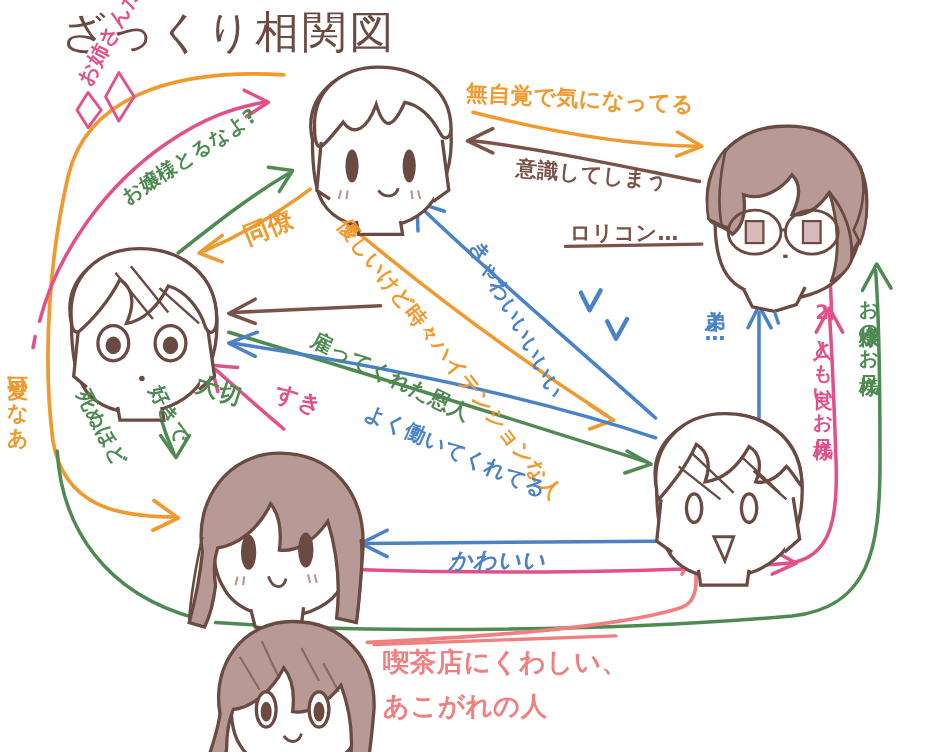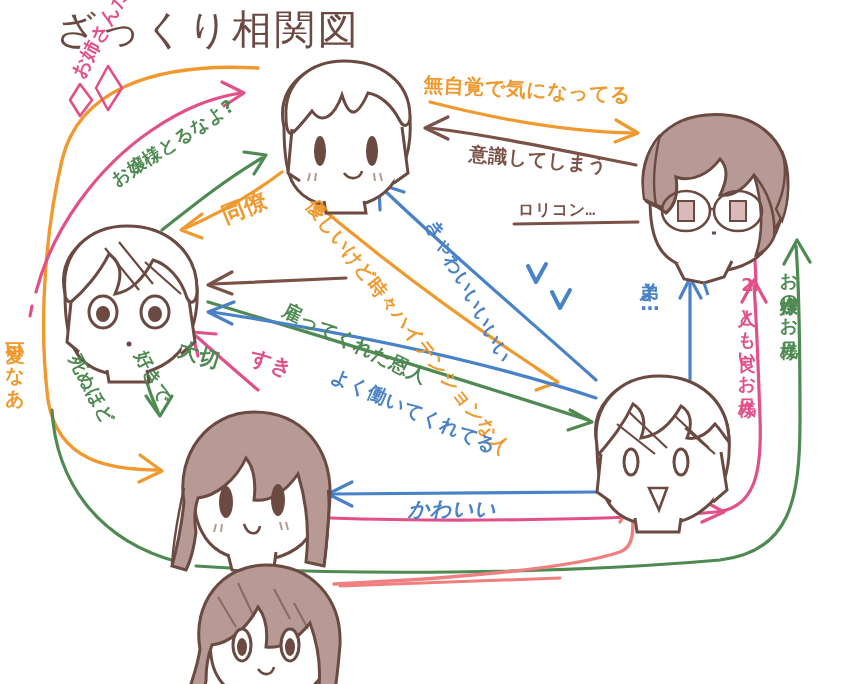--- a/index.html
+++ b/index.html
@@ -248,21 +248,21 @@
   <div class="lbl" style="left:68px;top:72px;font-size:19px;color:#e2508a;transform:rotate(-62deg);transform-origin:left top;">お姉さんだ…!!</div>
 
   <div class="lbl" style="left:108px;top:174px;font-size:18px;color:#4e8a52;transform:rotate(-33deg);transform-origin:left top;">お嬢様とるなよ?</div>
 
   <div class="lbl" style="left:218px;top:205px;font-size:23px;color:#f0992e;transform:rotate(-22deg);transform-origin:left top;">同僚</div>
 
   <div class="lbl" style="left:424px;top:74px;font-size:20px;color:#f0992e;transform:rotate(3deg);transform-origin:left top;">無自覚で気になってる</div>
 
   <div class="lbl" style="left:470px;top:144px;font-size:19px;color:#7b5248;transform:rotate(5deg);transform-origin:left top;">意識してしまう</div>
 
-  <div class="lbl" style="left:518px;top:203px;font-size:16px;color:#7b5248;font-family:Liberation Mono, monospace;">ロリコン…</div>
+  <div class="lbl" style="left:518px;top:203px;font-size:19px;color:#7b5248;">ロリコン…</div>
 
   <div class="lbl" style="left:318px;top:196px;font-size:19px;color:#f0992e;transform:rotate(52deg);transform-origin:left top;">優しいけど時々ハイテンションな人</div>
 
   <div class="lbl" style="left:440px;top:216px;font-size:19px;color:#4a82c8;transform:rotate(62deg);transform-origin:left top;">きゃわいいいいい</div>
 
   <div class="lbl" style="left:288px;top:300px;font-size:19px;color:#4e8a52;transform:rotate(26deg);transform-origin:left top;">雇ってくれた恩人</div>
 
   <div class="lbl" style="left:336px;top:366px;font-size:19px;color:#4a82c8;transform:rotate(24deg);transform-origin:left top;">よく働いてくれてる</div>
 
   <div class="lbl" style="left:82px;top:352px;font-size:18px;color:#4e8a52;transform:rotate(62deg);transform-origin:left top;">死ぬほど</div>
@@ -276,15 +276,17 @@
   <div class="lbl" style="left:408px;top:498px;font-size:21px;color:#4a82c8;font-style:italic;">かわいい</div>
 
   <div class="lbl vert" style="left:6px;top:328px;font-size:19px;color:#f0992e;">可愛いなあ</div>
 
   <div class="lbl vert" style="left:640px;top:268px;font-size:19px;color:#4a82c8;">弟よ…</div>
 
   <div class="lbl vert" style="left:738px;top:274px;font-size:18px;color:#e2508a;">2人とも良いお兄様</div>
 
   <div class="lbl vert" style="left:780px;top:260px;font-size:18px;color:#4e8a52;">お嬢様のお兄様</div>
 
-
+  <div class="lbl" style="left:348px;top:590px;font-size:24px;color:#f08080;">喫茶店にくわしい、</div>
+
+  <div class="lbl" style="left:348px;top:630px;font-size:24px;color:#f08080;">あこがれの人</div>
 
 </div>
 
 </body></html>

